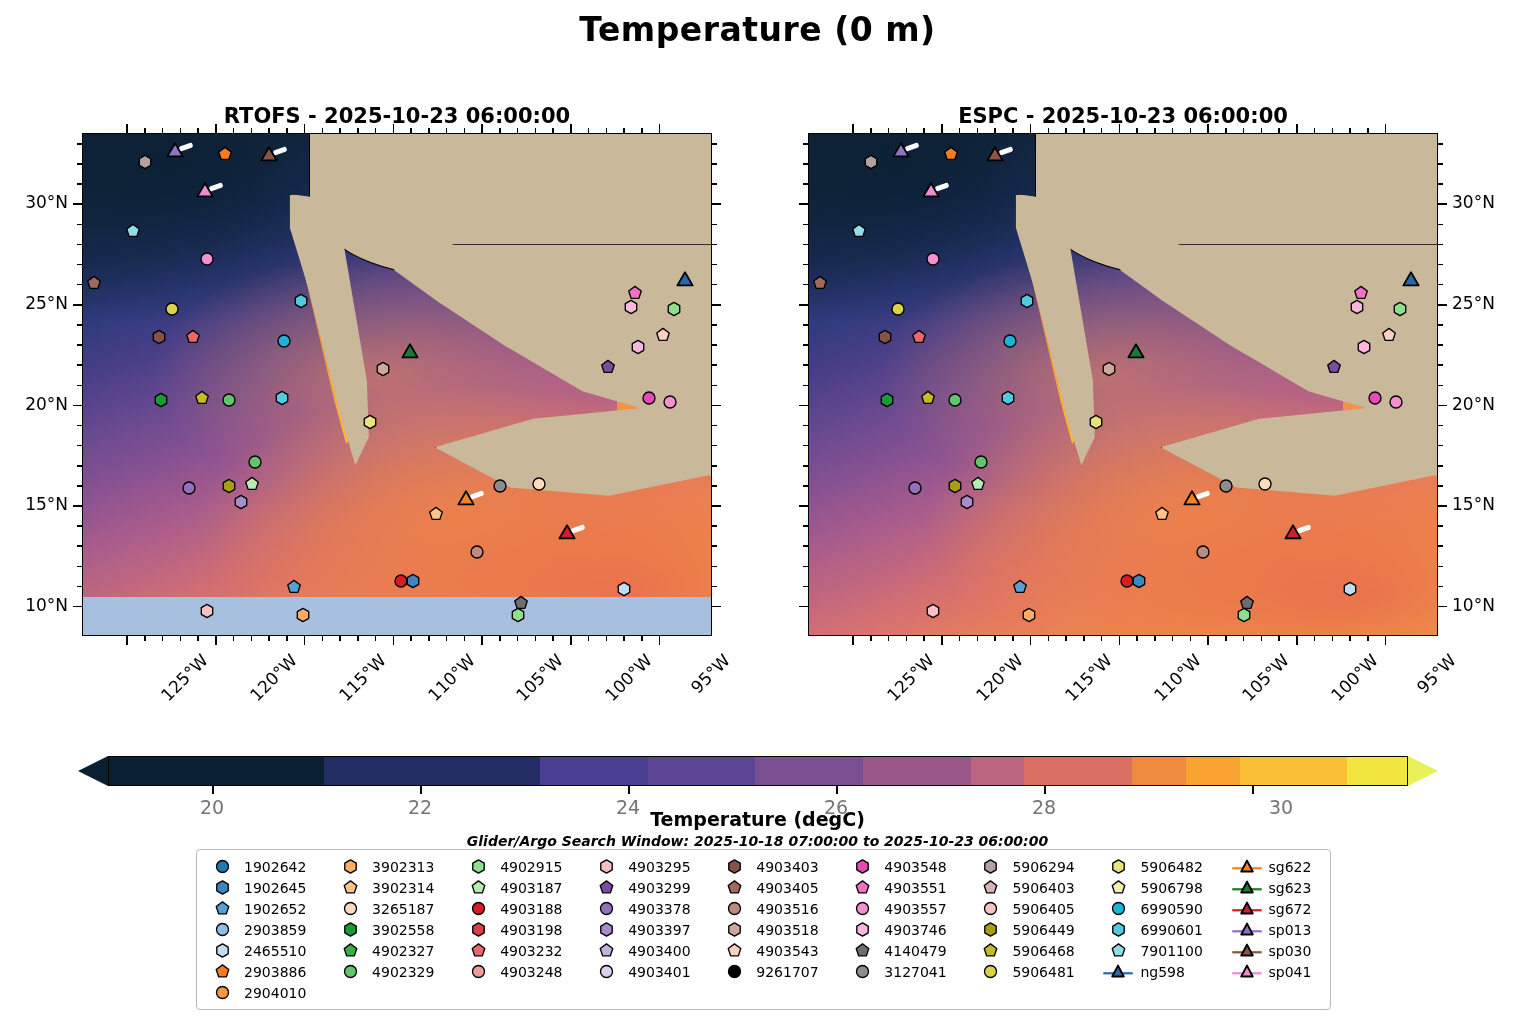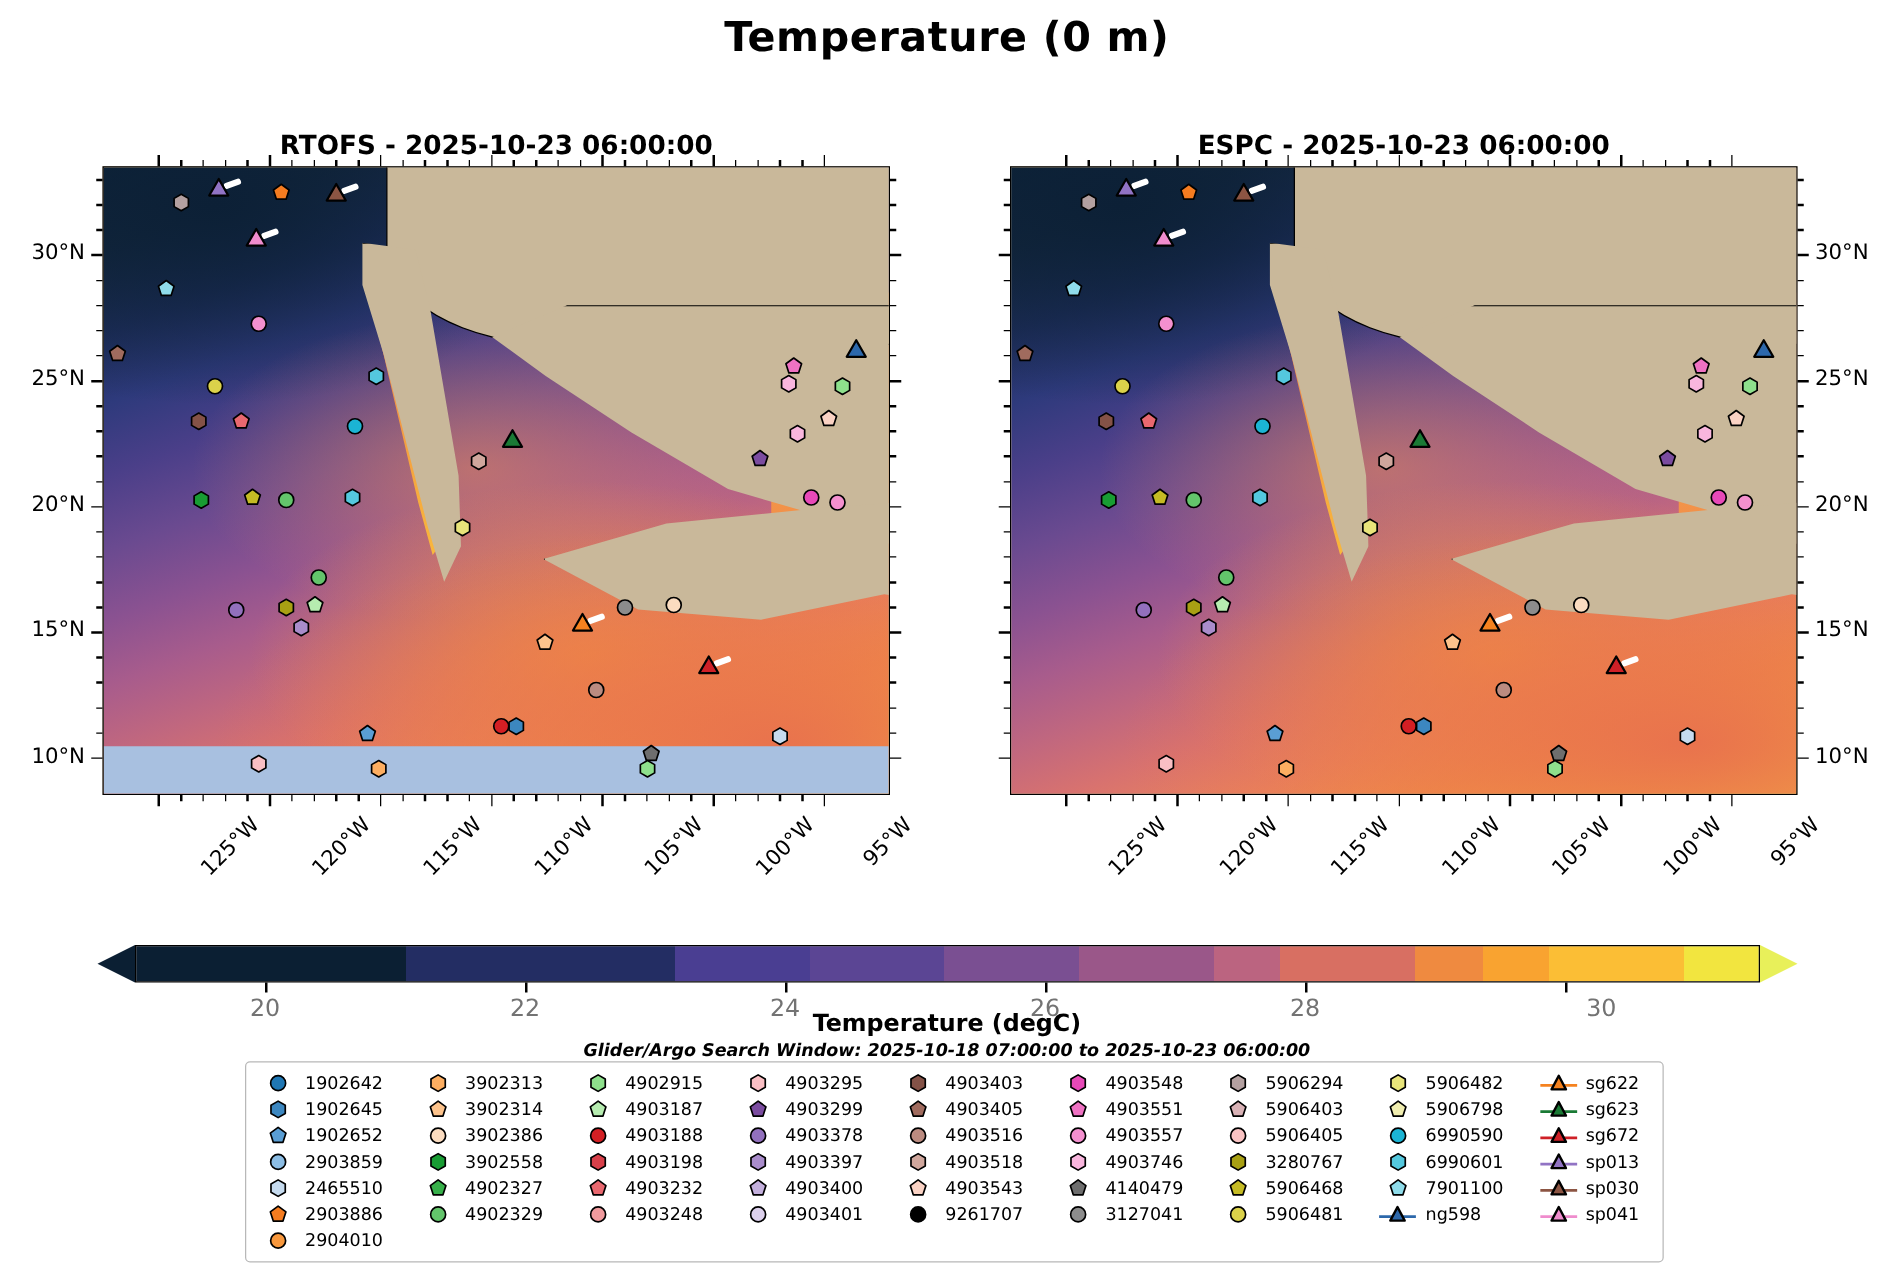--- a/index.html
+++ b/index.html
@@ -1000,21 +1000,21 @@
             </svg>
           </span>
           <span class="lg-text">3902314</span>
         </div>
         <div class="lg-item">
           <span class="lg-glyph">
             <svg width="15" height="15" viewBox="-50 -50 100 100">
               <circle r="40" cx="0" cy="0" fill="#fbdcc0" stroke="#000" stroke-width="9" stroke-linejoin="round"></circle>
             </svg>
           </span>
-          <span class="lg-text">3902386</span>
+          <span class="lg-text">3265187</span>
         </div>
         <div class="lg-item">
           <span class="lg-glyph">
             <svg width="15" height="15" viewBox="-50 -50 100 100">
               <polygon points="0.0,-44.0 38.1,-22.0 38.1,22.0 0.0,44.0 -38.1,22.0 -38.1,-22.0" fill="#189c33" stroke="#000" stroke-width="9" stroke-linejoin="round"></polygon>
             </svg>
           </span>
           <span class="lg-text">3902558</span>
         </div>
         <div class="lg-item">
@@ -1258,21 +1258,21 @@
             </svg>
           </span>
           <span class="lg-text">5906405</span>
         </div>
         <div class="lg-item">
           <span class="lg-glyph">
             <svg width="15" height="15" viewBox="-50 -50 100 100">
               <polygon points="0.0,-44.0 38.1,-22.0 38.1,22.0 0.0,44.0 -38.1,22.0 -38.1,-22.0" fill="#a8a013" stroke="#000" stroke-width="9" stroke-linejoin="round"></polygon>
             </svg>
           </span>
-          <span class="lg-text">3280767</span>
+          <span class="lg-text">5906449</span>
         </div>
         <div class="lg-item">
           <span class="lg-glyph">
             <svg width="15" height="15" viewBox="-50 -50 100 100">
               <polygon points="0.0,-44.0 41.8,-13.6 25.9,35.6 -25.9,35.6 -41.8,-13.6" fill="#c5bb24" stroke="#000" stroke-width="9" stroke-linejoin="round"></polygon>
             </svg>
           </span>
           <span class="lg-text">5906468</span>
         </div>
         <div class="lg-item">

